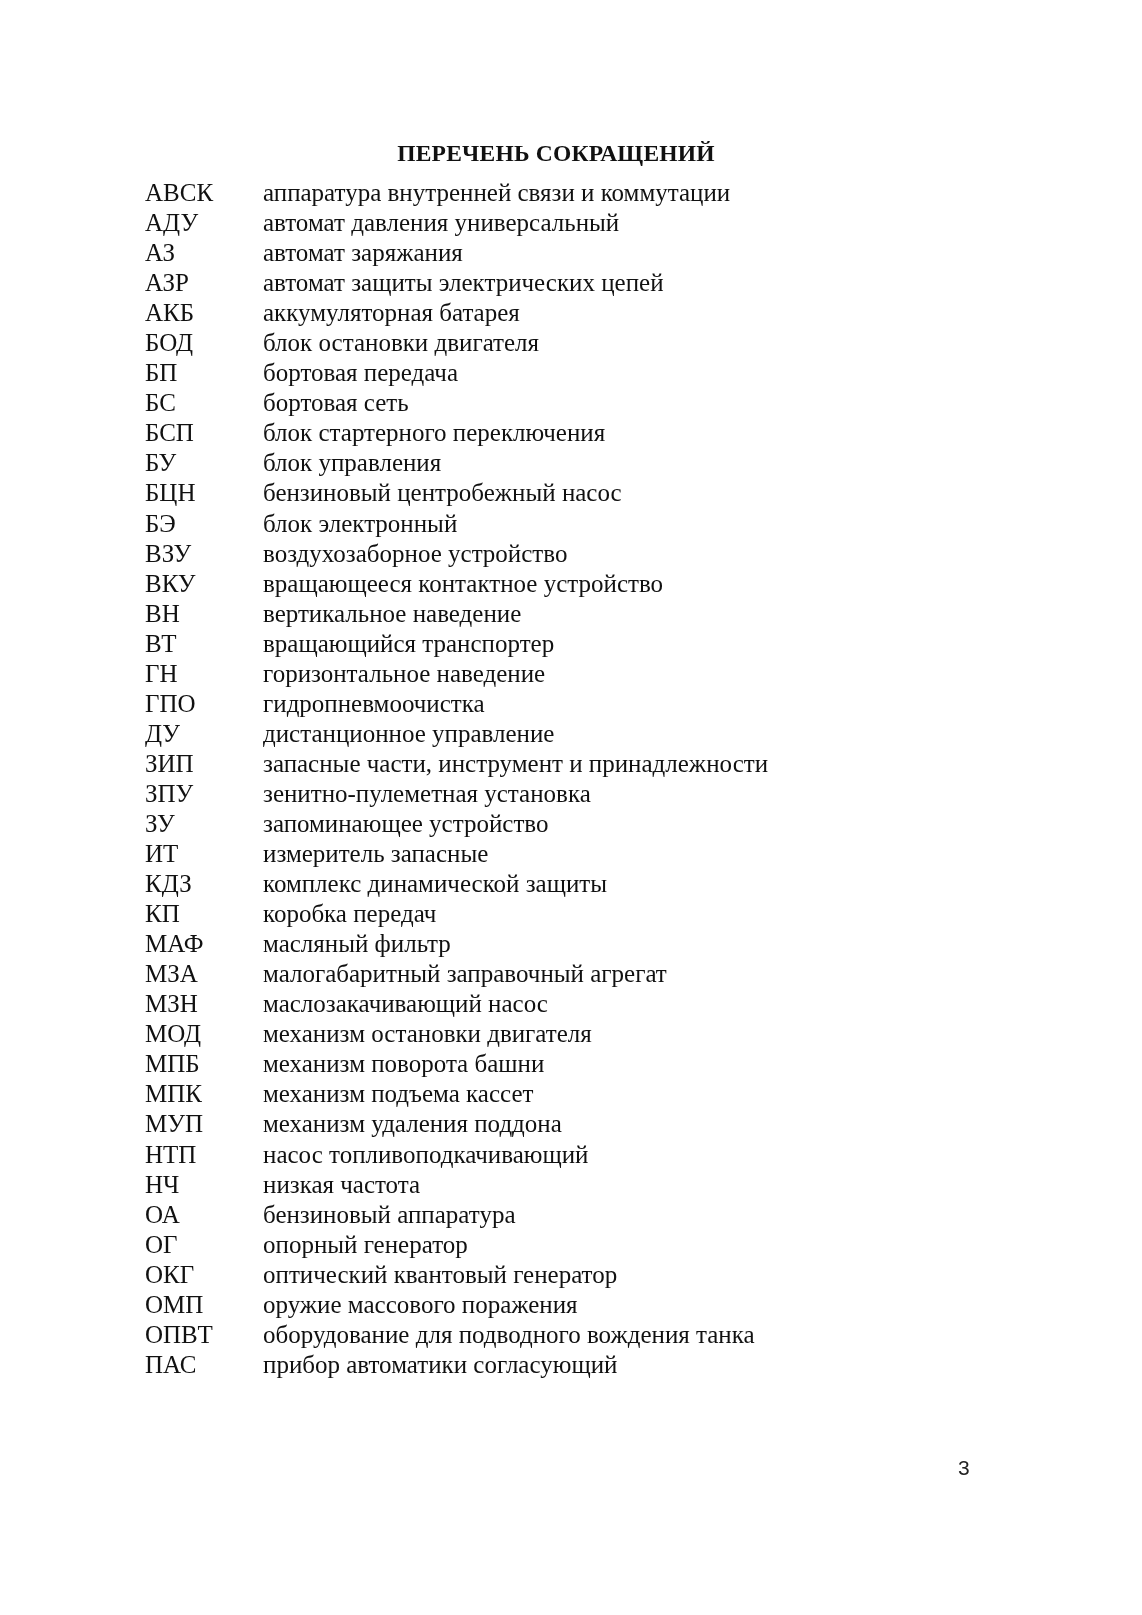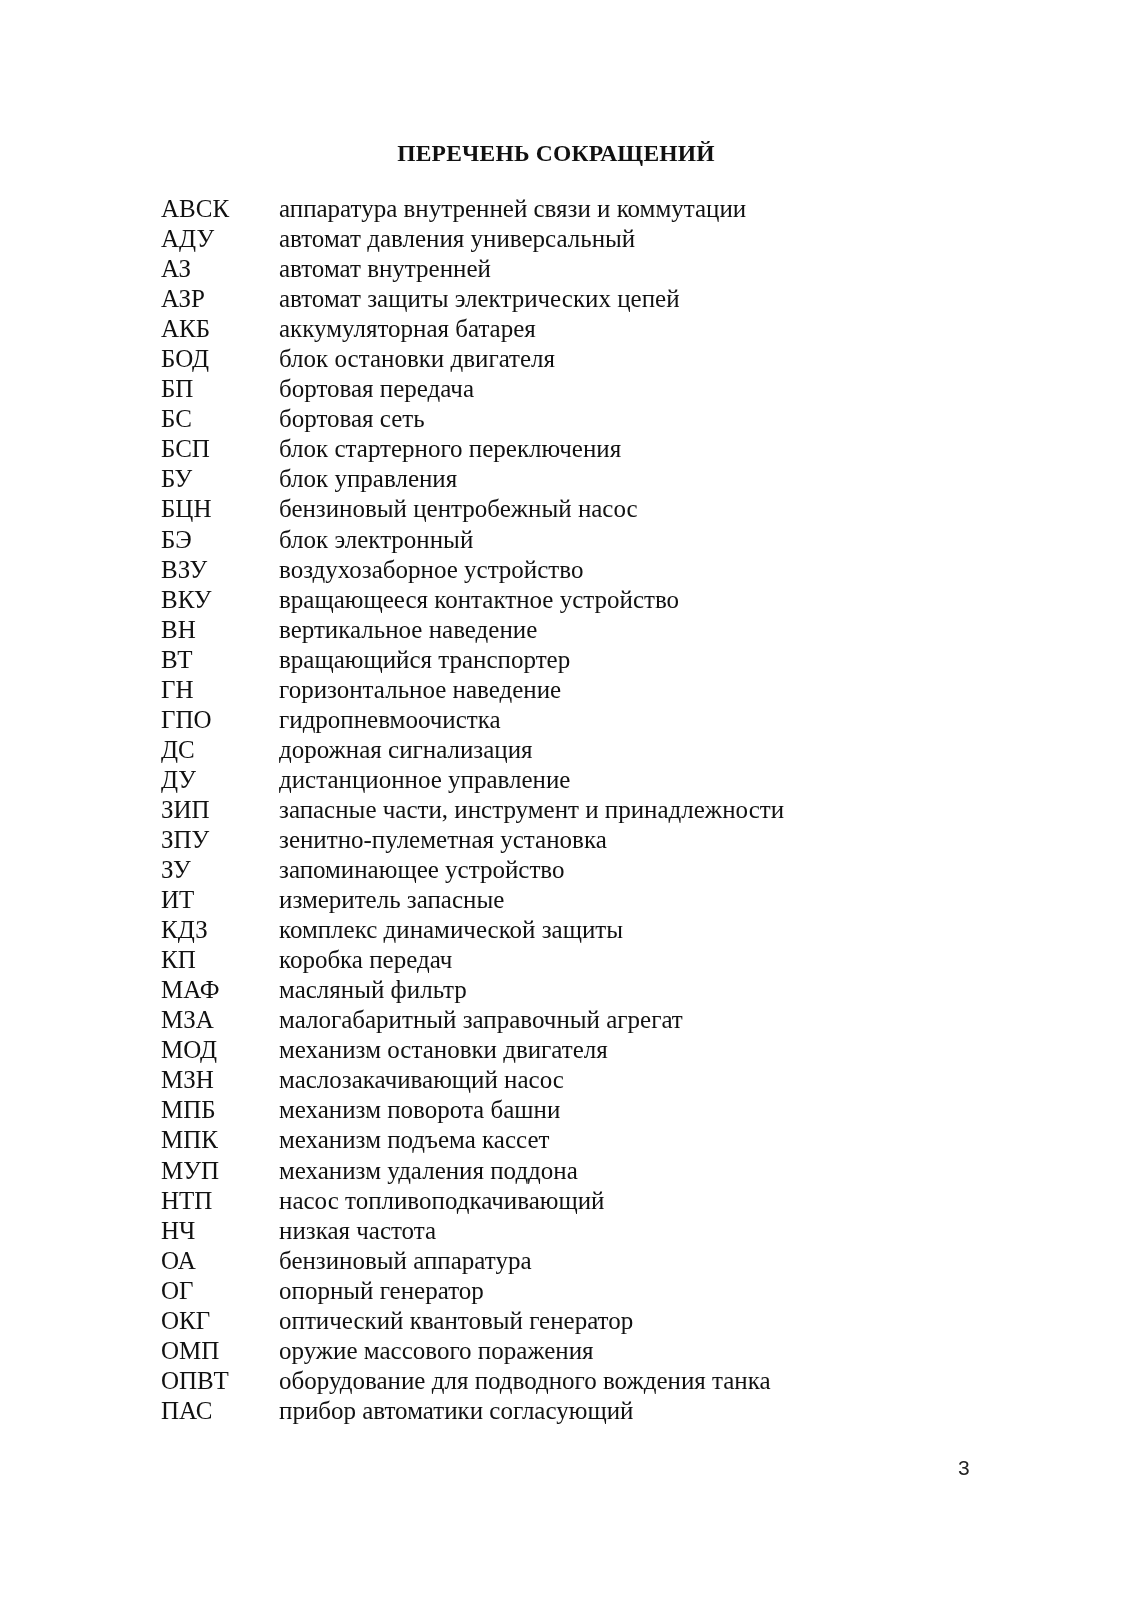--- a/index.html
+++ b/index.html
@@ -24,21 +24,21 @@
       font-weight: bold;
       font-size: 24px;
       letter-spacing: 0.2px;
       transform: scaleX(0.98);
       transform-origin: 556px 0;
     }
     .abbr-list {
       position: absolute;
       top: 178px;
       left: 145px;
-      margin: 16px;
+      margin: 0;
       padding: 0;
       list-style: none;
     }
     .abbr-row {
       display: flex;
       height: 30.05px;
       line-height: 30px;
       font-size: 25px;
       white-space: nowrap;
     }
@@ -67,21 +67,21 @@
   <li class="abbr-row">
       <span class="abbr-term">АВСК</span>
       <span class="abbr-def">аппаратура внутренней связи и коммутации</span>
     </li>
   <li class="abbr-row">
       <span class="abbr-term">АДУ</span>
       <span class="abbr-def">автомат давления универсальный</span>
     </li>
   <li class="abbr-row">
       <span class="abbr-term">АЗ</span>
-      <span class="abbr-def">автомат внутренней</span>
+      <span class="abbr-def">автомат заряжания</span>
     </li>
   <li class="abbr-row">
       <span class="abbr-term">АЗР</span>
       <span class="abbr-def">автомат защиты электрических цепей</span>
     </li>
   <li class="abbr-row">
       <span class="abbr-term">АКБ</span>
       <span class="abbr-def">аккумуляторная батарея</span>
     </li>
   <li class="abbr-row">
@@ -130,24 +130,20 @@
     </li>
   <li class="abbr-row">
       <span class="abbr-term">ГН</span>
       <span class="abbr-def">горизонтальное наведение</span>
     </li>
   <li class="abbr-row">
       <span class="abbr-term">ГПО</span>
       <span class="abbr-def">гидропневмоочистка</span>
     </li>
   <li class="abbr-row">
-      <span class="abbr-term">ДС</span>
-      <span class="abbr-def">дорожная сигнализация</span>
-    </li>
-  <li class="abbr-row">
       <span class="abbr-term">ДУ</span>
       <span class="abbr-def">дистанционное управление</span>
     </li>
   <li class="abbr-row">
       <span class="abbr-term">ЗИП</span>
       <span class="abbr-def">запасные части, инструмент и принадлежности</span>
     </li>
   <li class="abbr-row">
       <span class="abbr-term">ЗПУ</span>
       <span class="abbr-def">зенитно-пулеметная установка</span>
@@ -170,28 +166,28 @@
     </li>
   <li class="abbr-row">
       <span class="abbr-term">МАФ</span>
       <span class="abbr-def">масляный фильтр</span>
     </li>
   <li class="abbr-row">
       <span class="abbr-term">МЗА</span>
       <span class="abbr-def">малогабаритный заправочный агрегат</span>
     </li>
   <li class="abbr-row">
+      <span class="abbr-term">МЗН</span>
+      <span class="abbr-def">маслозакачивающий насос</span>
+    </li>
+  <li class="abbr-row">
       <span class="abbr-term">МОД</span>
       <span class="abbr-def">механизм остановки двигателя</span>
     </li>
   <li class="abbr-row">
-      <span class="abbr-term">МЗН</span>
-      <span class="abbr-def">маслозакачивающий насос</span>
-    </li>
-  <li class="abbr-row">
       <span class="abbr-term">МПБ</span>
       <span class="abbr-def">механизм поворота башни</span>
     </li>
   <li class="abbr-row">
       <span class="abbr-term">МПК</span>
       <span class="abbr-def">механизм подъема кассет</span>
     </li>
   <li class="abbr-row">
       <span class="abbr-term">МУП</span>
       <span class="abbr-def">механизм удаления поддона</span>

